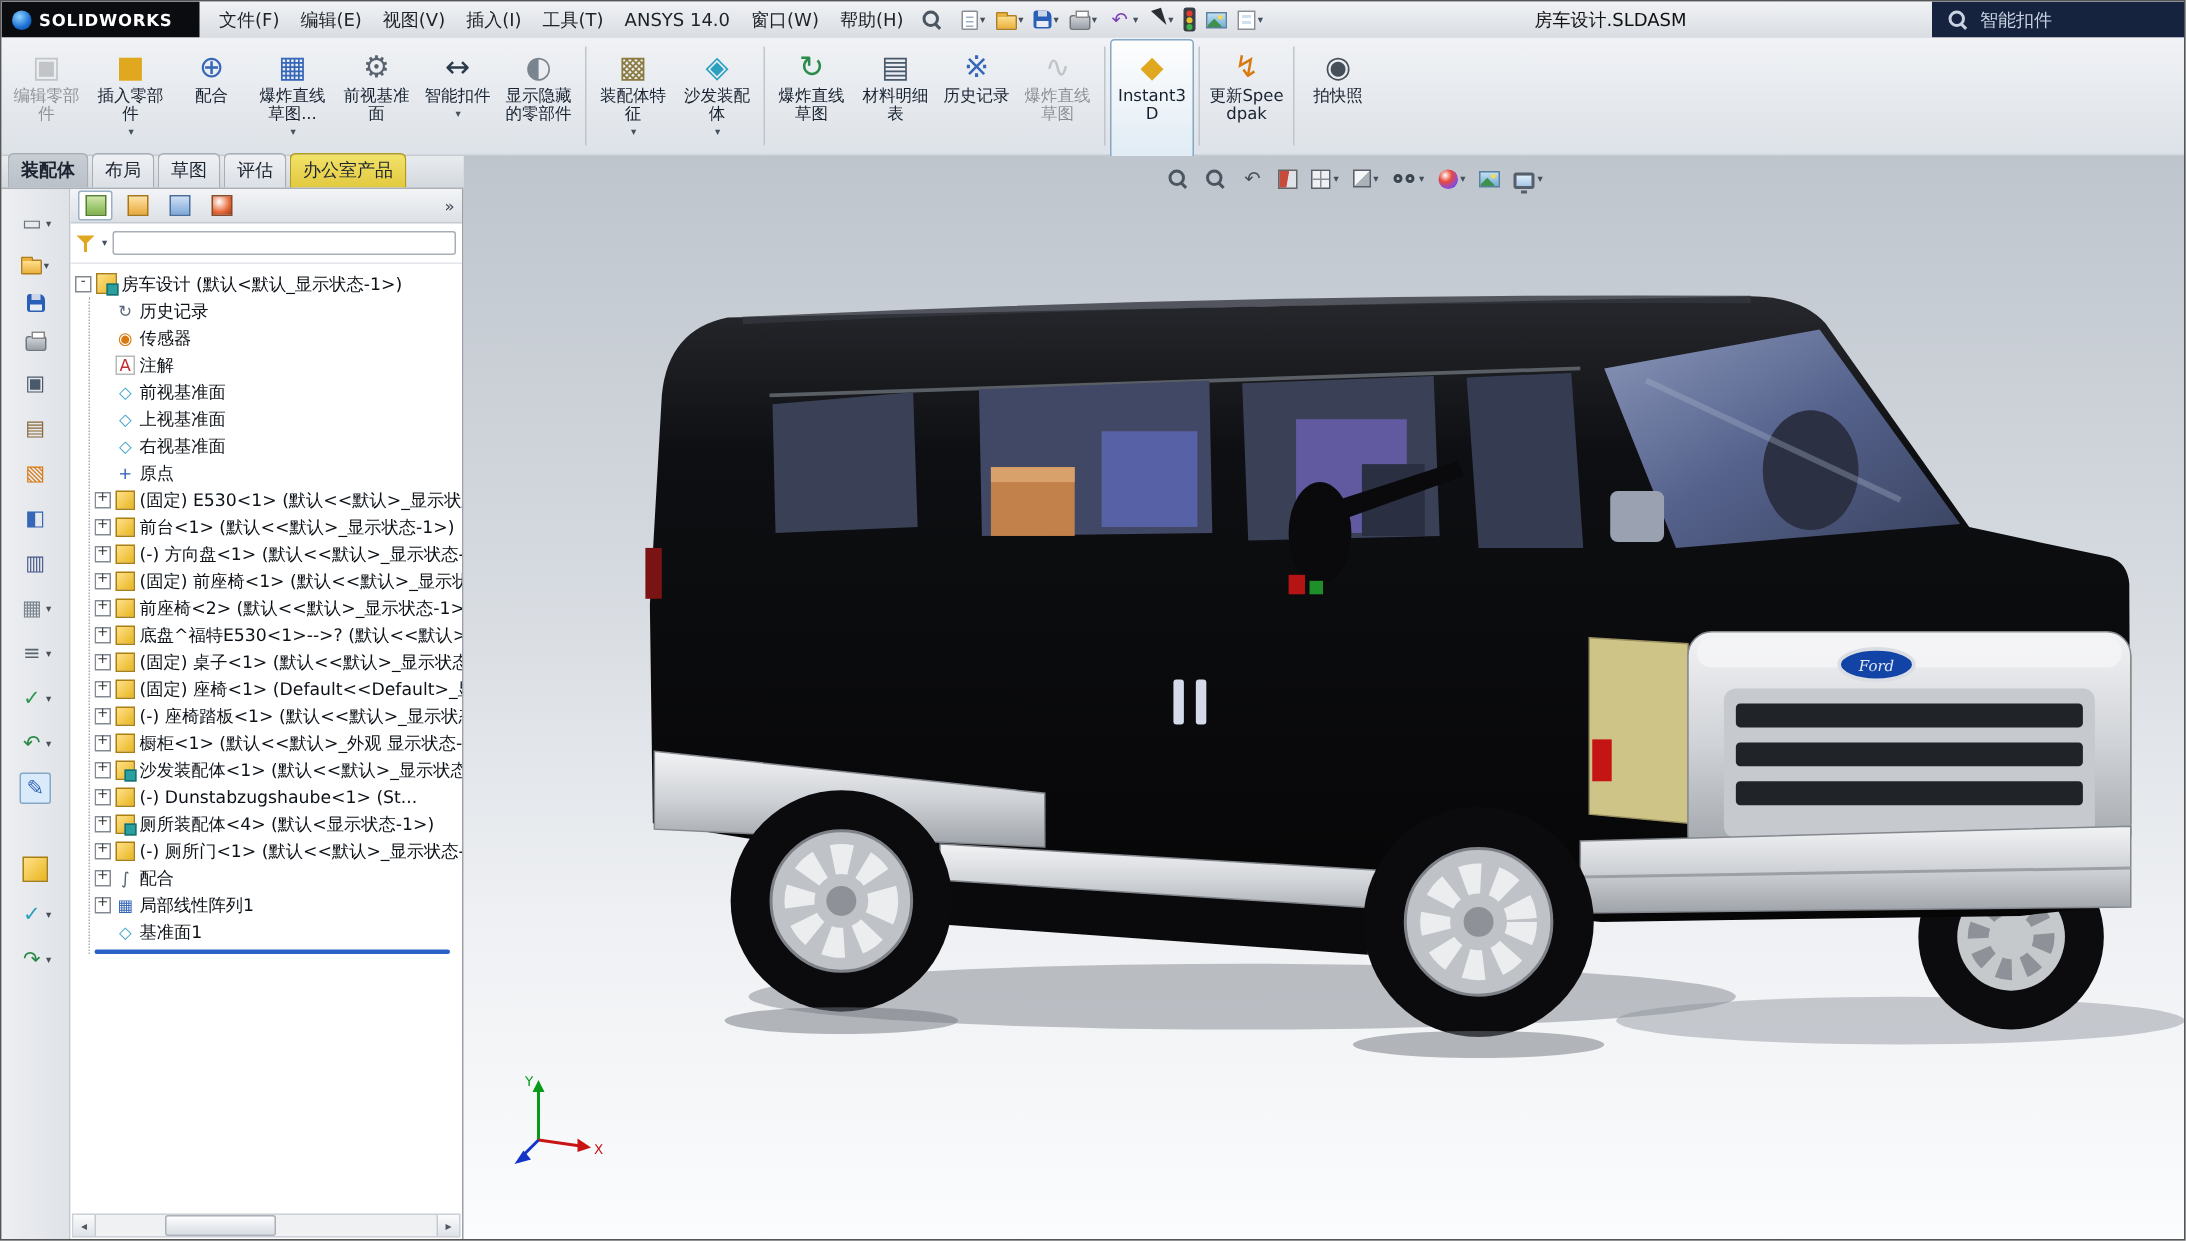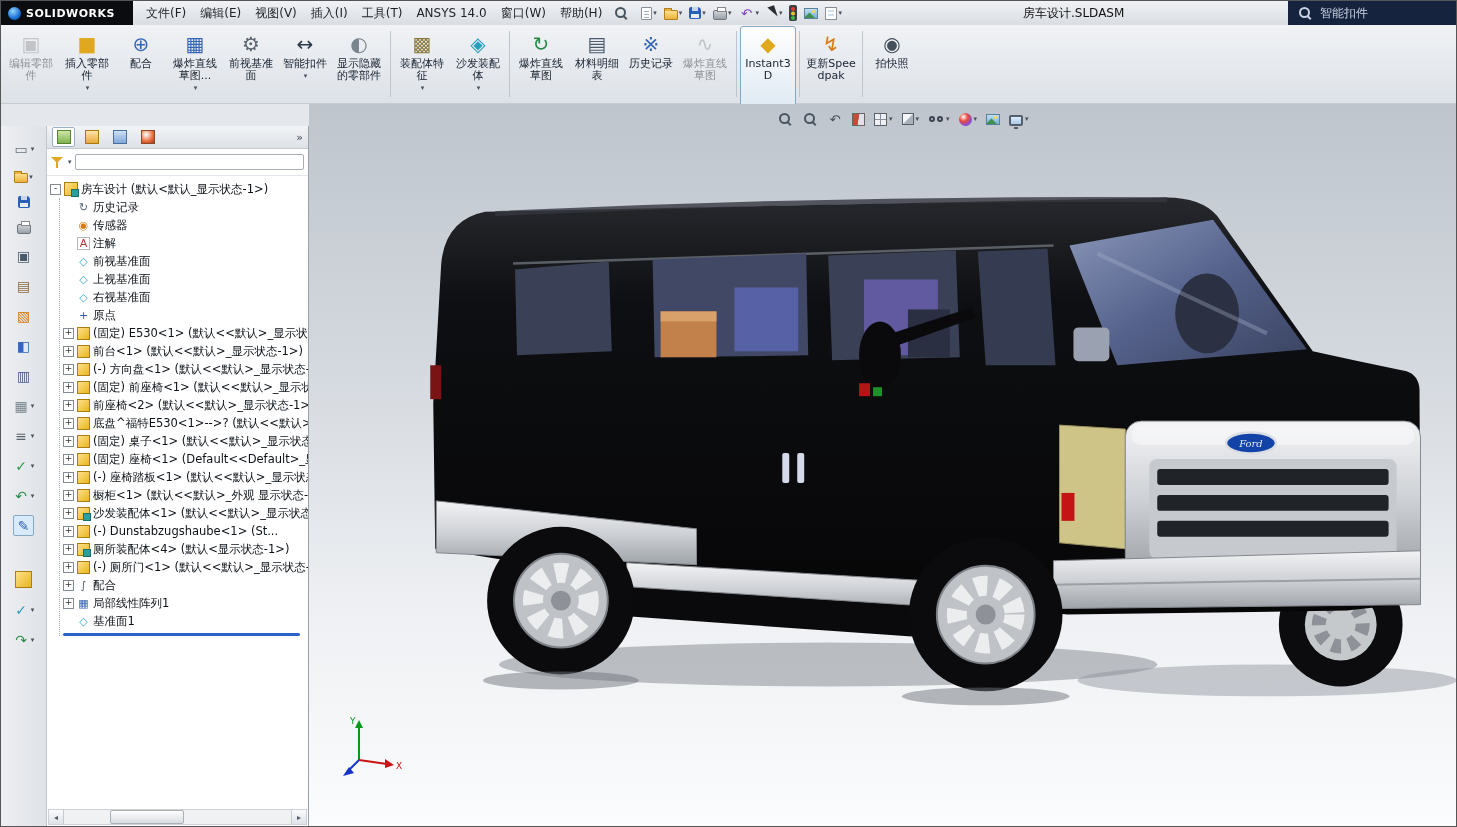--- a/index.html
+++ b/index.html
@@ -241,20 +241,27 @@
         <span class="icon" style="height: 24px; width: 24px; font-size: 20px; color: rgb(216, 122, 16);">↯</span>
         <div class="blabel">更新Speedpak</div>
       </div>
       <div class="rsep"></div>
       <div class="rbtn">
         <span class="icon" style="height: 24px; width: 24px; font-size: 20px; color: rgb(69, 80, 90);">◉</span>
         <div class="blabel">拍快照</div>
       </div>
     </div>
 
+  <div id="tabsrow">
+      <span class="tab active">装配体</span>
+      <span class="tab">布局</span>
+      <span class="tab">草图</span>
+      <span class="tab">评估</span>
+      <span class="tab highlight">办公室产品</span>
+    </div>
 
   <div id="lefttools">
       <div class="ltool">
         <span class="icon" style="height: 17px; width: 17px; font-size: 14px; color: rgb(106, 116, 126);">▭</span>
         <span class="caret">▾</span>
       </div>
       <div class="ltool">
         <span class="icon ic-folder" style="height: 17px; width: 17px;"></span>
         <span class="caret">▾</span>
       </div>

